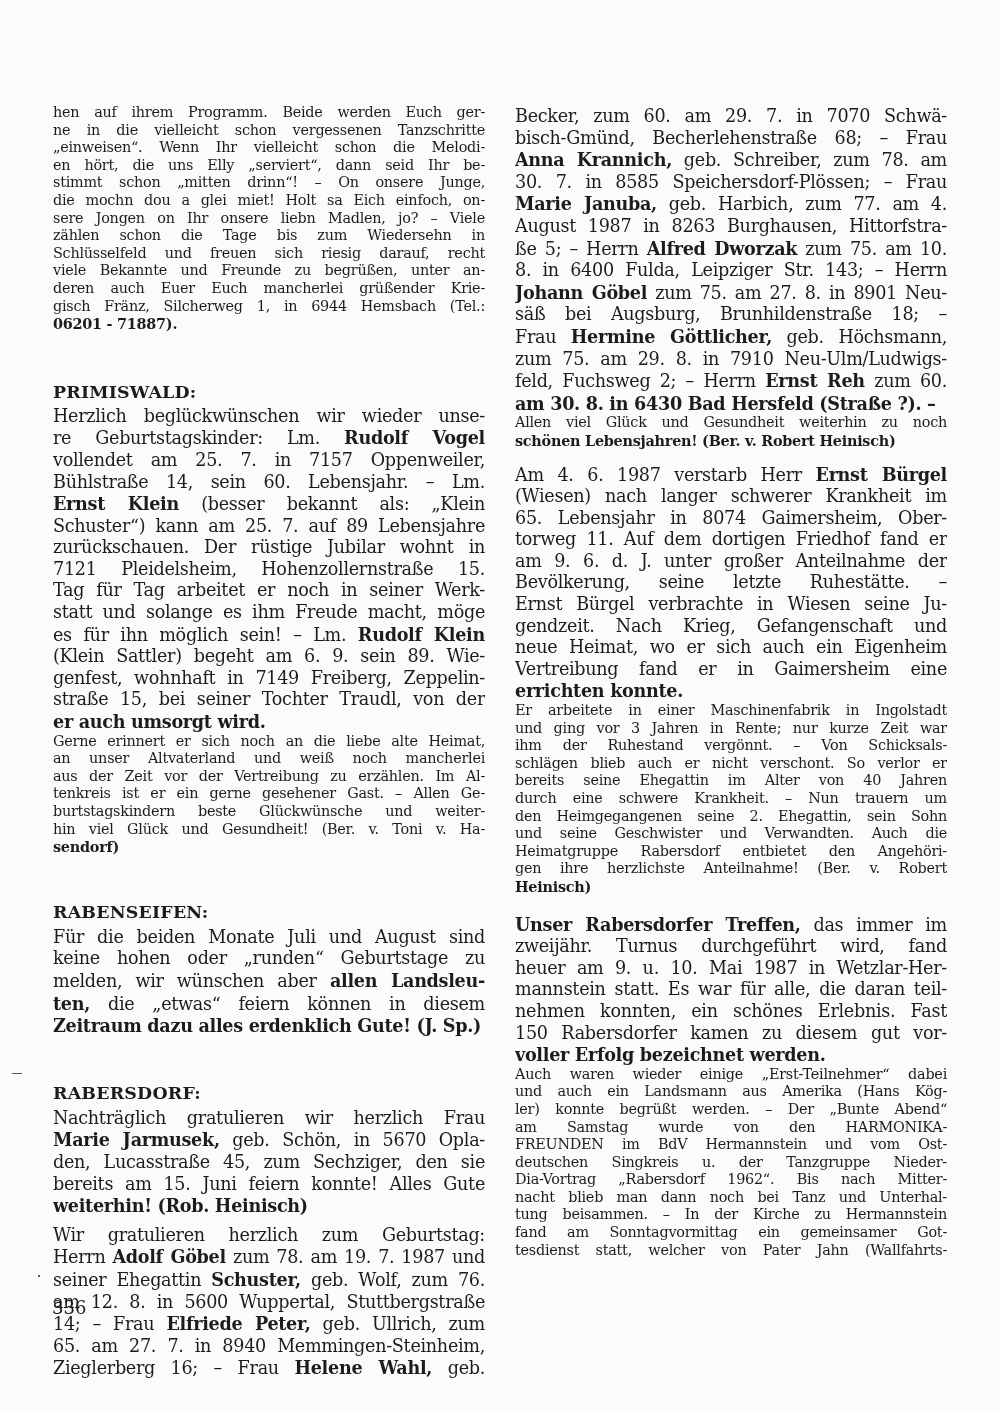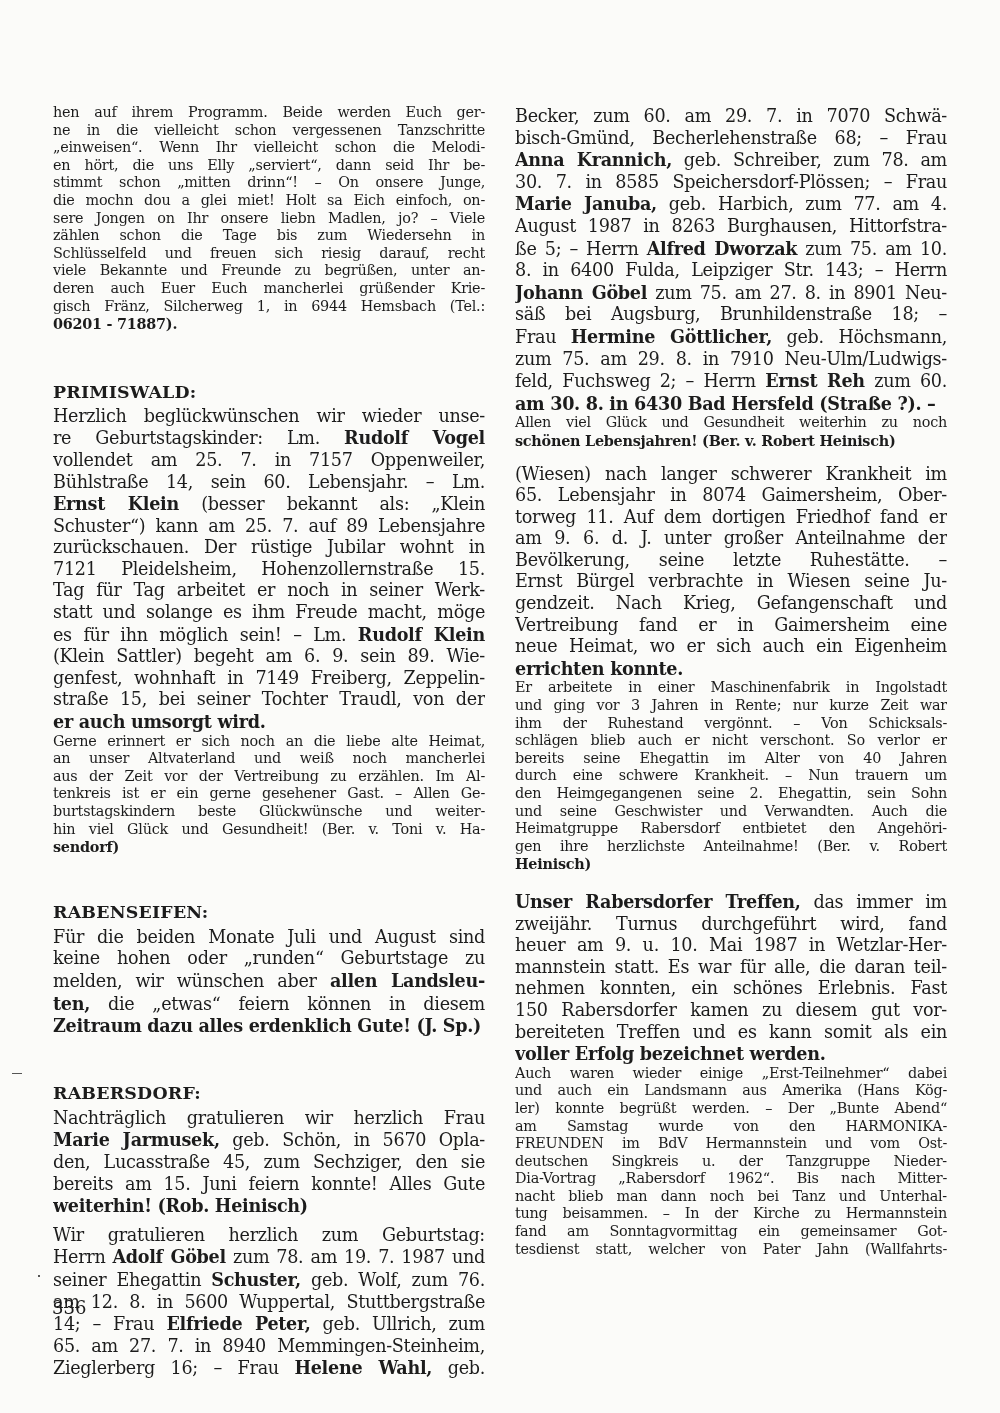--- a/index.html
+++ b/index.html
@@ -142,29 +142,30 @@
       <span class="line">feld, Fuchsweg 2; – Herrn <b>Ernst Reh</b> zum 60.</span>
       <span class="line last">am 30. 8. in 6430 Bad Hersfeld (Straße ?). –</span>
     </div>
   <div class="block small">
       <span class="line">Allen viel Glück und Gesundheit weiterhin zu noch</span>
       <span class="line last">schönen Lebensjahren! (Ber. v. Robert Heinisch)</span>
     </div>
 
   <div style="height:14px"></div>
   <div class="block large">
+      <span class="line">Am 4. 6. 1987 verstarb Herr <b>Ernst Bürgel</b></span>
       <span class="line">(Wiesen) nach langer schwerer Krankheit im</span>
       <span class="line">65. Lebensjahr in 8074 Gaimersheim, Ober-</span>
       <span class="line">torweg 11. Auf dem dortigen Friedhof fand er</span>
       <span class="line">am 9. 6. d. J. unter großer Anteilnahme der</span>
       <span class="line">Bevölkerung, seine letzte Ruhestätte. –</span>
       <span class="line">Ernst Bürgel verbrachte in Wiesen seine Ju-</span>
       <span class="line">gendzeit. Nach Krieg, Gefangenschaft und</span>
+      <span class="line">neue Heimat, wo er sich auch ein Eigenheim</span>
       <span class="line">Vertreibung fand er in Gaimersheim eine</span>
-      <span class="line">neue Heimat, wo er sich auch ein Eigenheim</span>
       <span class="line last">errichten konnte.</span>
     </div>
   <div class="block small">
       <span class="line">Er arbeitete in einer Maschinenfabrik in Ingolstadt</span>
       <span class="line">und ging vor 3 Jahren in Rente; nur kurze Zeit war</span>
       <span class="line">ihm der Ruhestand vergönnt. – Von Schicksals-</span>
       <span class="line">schlägen blieb auch er nicht verschont. So verlor er</span>
       <span class="line">bereits seine Ehegattin im Alter von 40 Jahren</span>
       <span class="line">durch eine schwere Krankheit. – Nun trauern um</span>
       <span class="line">den Heimgegangenen seine 2. Ehegattin, sein Sohn</span>
@@ -175,21 +176,20 @@
     </div>
 
   <div style="height:18px"></div>
   <div class="block large">
       <span class="line"><b>Unser Rabersdorfer Treffen,</b> das immer im</span>
       <span class="line">zweijähr. Turnus durchgeführt wird, fand</span>
       <span class="line">heuer am 9. u. 10. Mai 1987 in Wetzlar-Her-</span>
       <span class="line">mannstein statt. Es war für alle, die daran teil-</span>
       <span class="line">nehmen konnten, ein schönes Erlebnis. Fast</span>
       <span class="line">150 Rabersdorfer kamen zu diesem gut vor-</span>
-      <span class="line">bereiteten Treffen und es kann somit als ein</span>
       <span class="line last">voller Erfolg bezeichnet werden.</span>
     </div>
   <div class="block small">
       <span class="line">Auch waren wieder einige „Erst-Teilnehmer“ dabei</span>
       <span class="line">und auch ein Landsmann aus Amerika (Hans Kög-</span>
       <span class="line">ler) konnte begrüßt werden. – Der „Bunte Abend“</span>
       <span class="line">am Samstag wurde von den HARMONIKA-</span>
       <span class="line">FREUNDEN im BdV Hermannstein und vom Ost-</span>
       <span class="line">deutschen Singkreis u. der Tanzgruppe Nieder-</span>
       <span class="line">Dia-Vortrag „Rabersdorf 1962“. Bis nach Mitter-</span>

